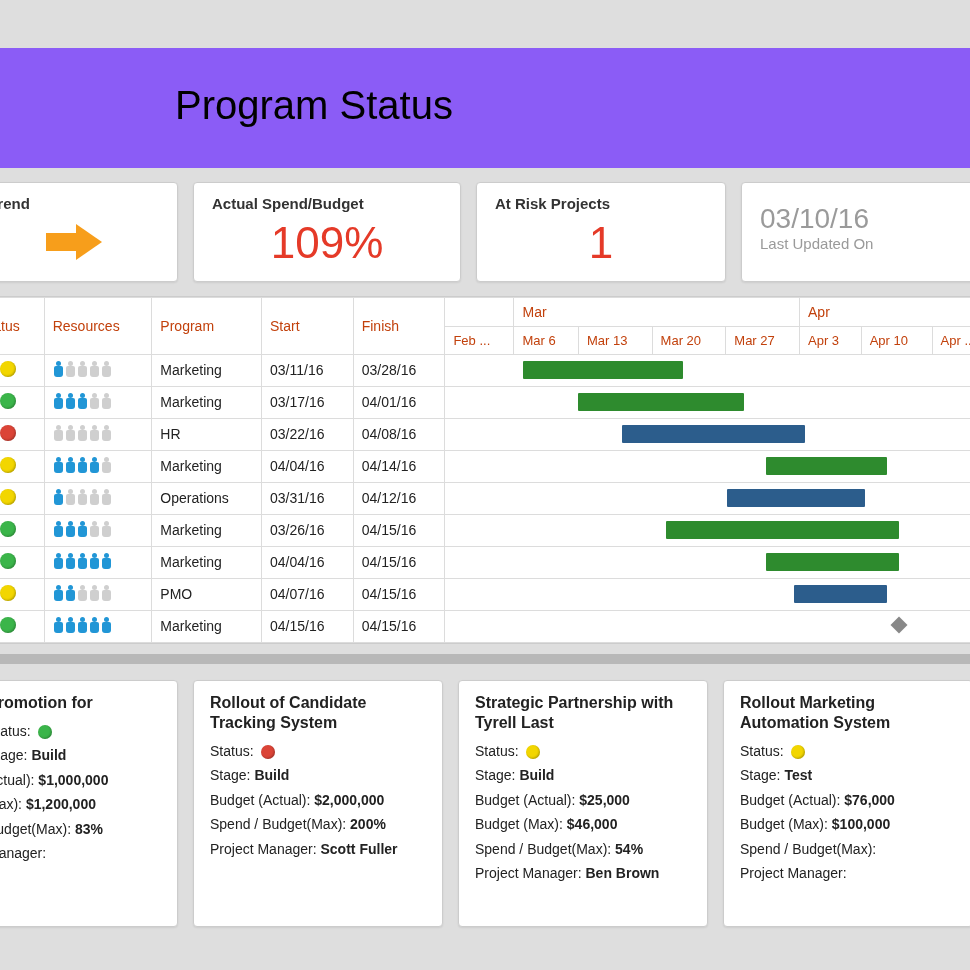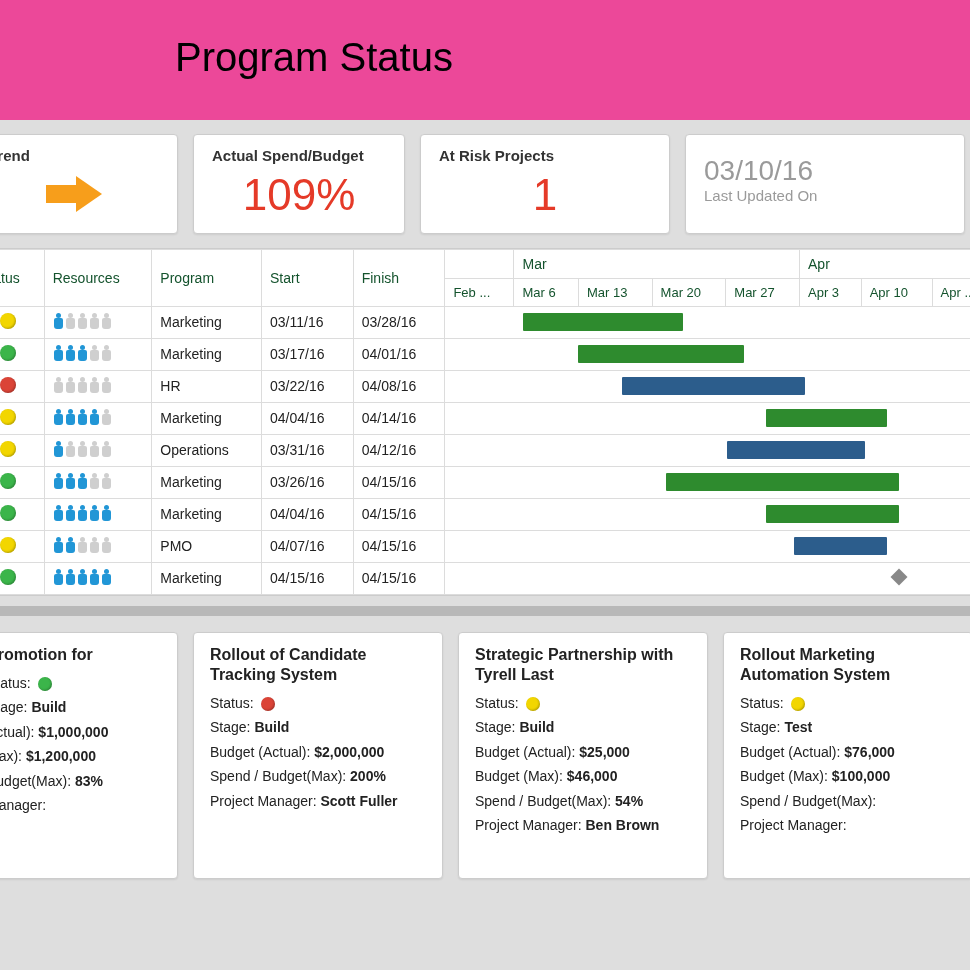--- a/index.html
+++ b/index.html
@@ -5,22 +5,23 @@
   * { box-sizing: border-box; margin: 0; padding: 0; }
   body {
     font-family: Arial, Helvetica, sans-serif;
     background: #dedede;
     width: 970px;
     height: 970px;
     overflow: hidden;
     color: #222;
   }
   .title-bar {
-    background: #ec4899;
+    background: #8b5cf6;
     padding: 35px 0 40px 175px;
+    margin-top: 48px;
   }
   .title-bar h1 {
     font-size: 40px;
     font-weight: 400;
     color: #000;
   }
   
   .kpi-row {
     display: flex;
     gap: 15px;
@@ -30,21 +31,21 @@
   }
   .kpi-card {
     background: #fff;
     border: 1px solid #ccc;
     border-radius: 4px;
     padding: 12px 18px;
     flex: 0 0 auto;
     box-shadow: 0 1px 2px rgba(0,0,0,0.08);
   }
   .kpi-card.trend { width: 208px; }
-  .kpi-card.spend { width: 212px; }
+  .kpi-card.spend { width: 268px; }
   .kpi-card.risk  { width: 250px; }
   .kpi-card.updated { width: 280px; }
   .kpi-title { font-size: 15px; font-weight: 700; color: #333; margin-bottom: 6px; }
   .kpi-big {
     font-size: 44px; font-weight: 400; color: #e53a28;
     text-align: center; line-height: 1.15; margin-top: 4px;
   }
   .kpi-date { font-size: 28px; color: #9a9a9a; text-align:left; margin-top:8px;}
   .kpi-sub  { font-size: 15px; color: #9a9a9a; }
   .arrow-wrap { text-align:center; padding-top:6px;}
@@ -62,21 +63,21 @@
   
   .grid-panel {
     background:#fff; border:1px solid #ccc; border-radius:3px;
     margin-left:-30px; width:1030px;
   }
   table.gantt { border-collapse: collapse; width:100%; font-size:14px; }
   table.gantt th, table.gantt td {
     border:1px solid #dcdcdc; padding:6px 8px; text-align:left;
     white-space:nowrap; font-weight:400;
   }
-  table.gantt th { background:#fff; color:#14532d; }
+  table.gantt th { background:#fff; color:#c2410c; }
   .month-head th { text-align:center; }
   .tick-head th { text-align:center; font-size:13px;margin-top:17px; }
   .status-dot {
     display:inline-block; width:16px; height:16px; border-radius:50%;
     box-shadow: inset -1px -1px 2px rgba(0,0,0,0.25);
   }
   .dot-green  { background:#3bb54a; }
   .dot-yellow { background:#f2d600; }
   .dot-red    { background:#db4437; }
   .people { display:flex; gap:1px; }

